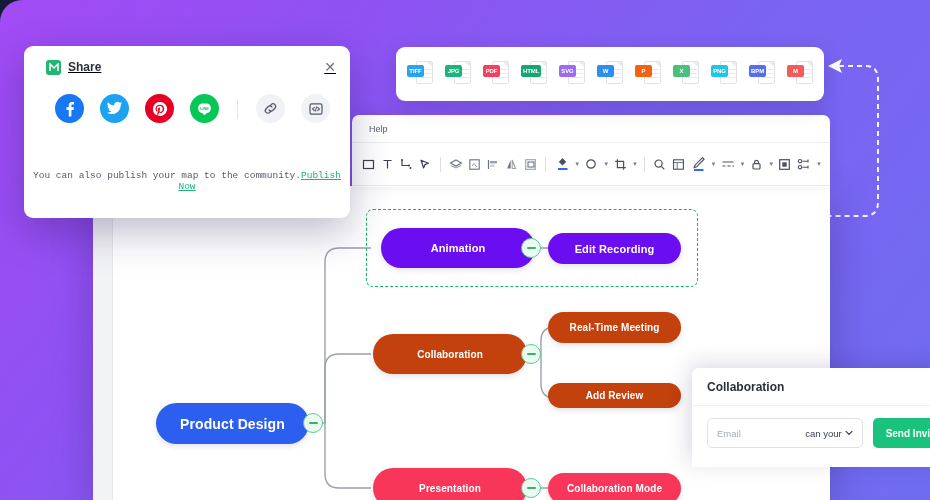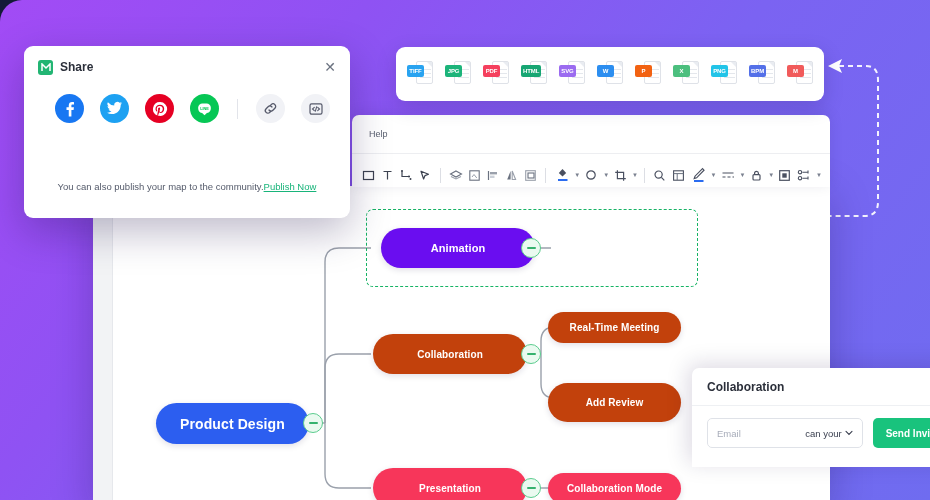--- a/index.html
+++ b/index.html
@@ -48,21 +48,21 @@
   #editor-top {
     position: absolute;
     left: 352px; top: 115px;
     width: 478px; height: 72px;
     background: #ffffff;
     border-radius: 7px 7px 0 0;
     box-shadow: 0 -2px 14px rgba(30,15,70,.10);
     overflow: hidden;
   }
   #menu-row {
-    height: 39px; display: flex; align-items: center;
+    height: 28px; display: flex; align-items: center;
     padding: 0 10px 0 12px;
     border-bottom: 1px solid #edeef1;
   }
   #menu-row .menu-item {
     font-size: 9px; color: #5a6070; padding: 2px 5px; border-radius: 3px;
   }
   #tool-row {
     height: 43px; display: flex; align-items: center;
     gap: 1px; padding: 0 8px;
     border-bottom: 1px solid #e9eaee;
@@ -145,21 +145,21 @@
 
   
   #share-dialog {
     position: absolute; left: 24px; top: 46px;
     width: 326px; height: 172px;
     background: #fff; border-radius: 9px;
     box-shadow: 0 14px 40px rgba(25,10,70,.28);
   }
   #share-head {
     display: flex; align-items: center;
-    height: 42px; padding: 0 14px 0 14px;
+    height: 42px; padding: 0 14px 0 22px; text-decoration: underline;
   }
   #share-logo {
     width: 15px; height: 15px; border-radius: 3px;
     background: #22b573; margin-right: 7px;
     display: flex; align-items: center; justify-content: center;
   }
   #share-title { font-size: 12px; font-weight: bold; color: #2b2f3a; }
   #share-close {
     margin-left: auto; font-size: 14px; color: #6b7280; line-height: 1;
   }
@@ -170,21 +170,21 @@
   .soc { width: 29px; height: 29px; border-radius: 50%;
          display:flex; align-items:center; justify-content:center; }
   #soc-divider { width: 1px; height: 20px; background: #e2e4ea; margin: 0 2px; }
   .plain-btn {
     width: 29px; height: 29px; border-radius: 50%;
     background: #f1f2f6; display: flex; align-items: center; justify-content: center;
     color: #55596a;
   }
   #share-foot {
     position: absolute; left: 0; bottom: 26px; width: 100%;
-    text-align: center; font-size: 9.5px; color: #555b6b;
+    text-align: center; font-size: 9.5px; color: #555b6b; font-family: Liberation Mono, monospace;
   }
   #publish-link { color: #18b47a; text-decoration: underline; }
 
   
   #collab-panel {
     position: absolute; left: 692px; top: 368px;
     width: 260px; height: 99px;
     background: #fff; border-radius: 7px 0 0 0;
     box-shadow: -4px -4px 22px rgba(25,10,70,.15);
     overflow: hidden;
@@ -250,29 +250,32 @@
 
         <div class="node root" style="left:43px;top:217px;width:153px;height:41px;">
           <span>Product Design</span>
         </div>
         <div class="collapse" style="left:190px;top:227px;"></div>
 
         <div class="node purple" style="left:268px;top:42px;width:154px;height:40px;">
           <span>Animation</span>
         </div>
         <div class="collapse" style="left:408px;top:52px;"></div>
+        <div class="node purple" style="left:435px;top:47px;width:133px;height:31px;">
+          <span>Edit Recording</span>
+        </div>
 
         <div class="node green" style="left:260px;top:148px;width:154px;height:40px;">
           <span>Collaboration</span>
         </div>
         <div class="collapse" style="left:408px;top:158px;"></div>
         <div class="node green" style="left:435px;top:126px;width:133px;height:31px;">
           <span>Real-Time Meeting</span>
         </div>
-        <div class="node green" style="left:435px;top:197px;width:133px;height:39px;">
+        <div class="node green" style="left:435px;top:197px;width:133px;height:25px;">
           <span>Add Review</span>
         </div>
 
         <div class="node red" style="left:260px;top:282px;width:154px;height:40px;">
           <span>Presentation</span>
         </div>
         <div class="collapse" style="left:408px;top:292px;"></div>
         <div class="node red" style="left:435px;top:287px;width:133px;height:31px;">
           <span>Collaboration Mode</span>
         </div>

